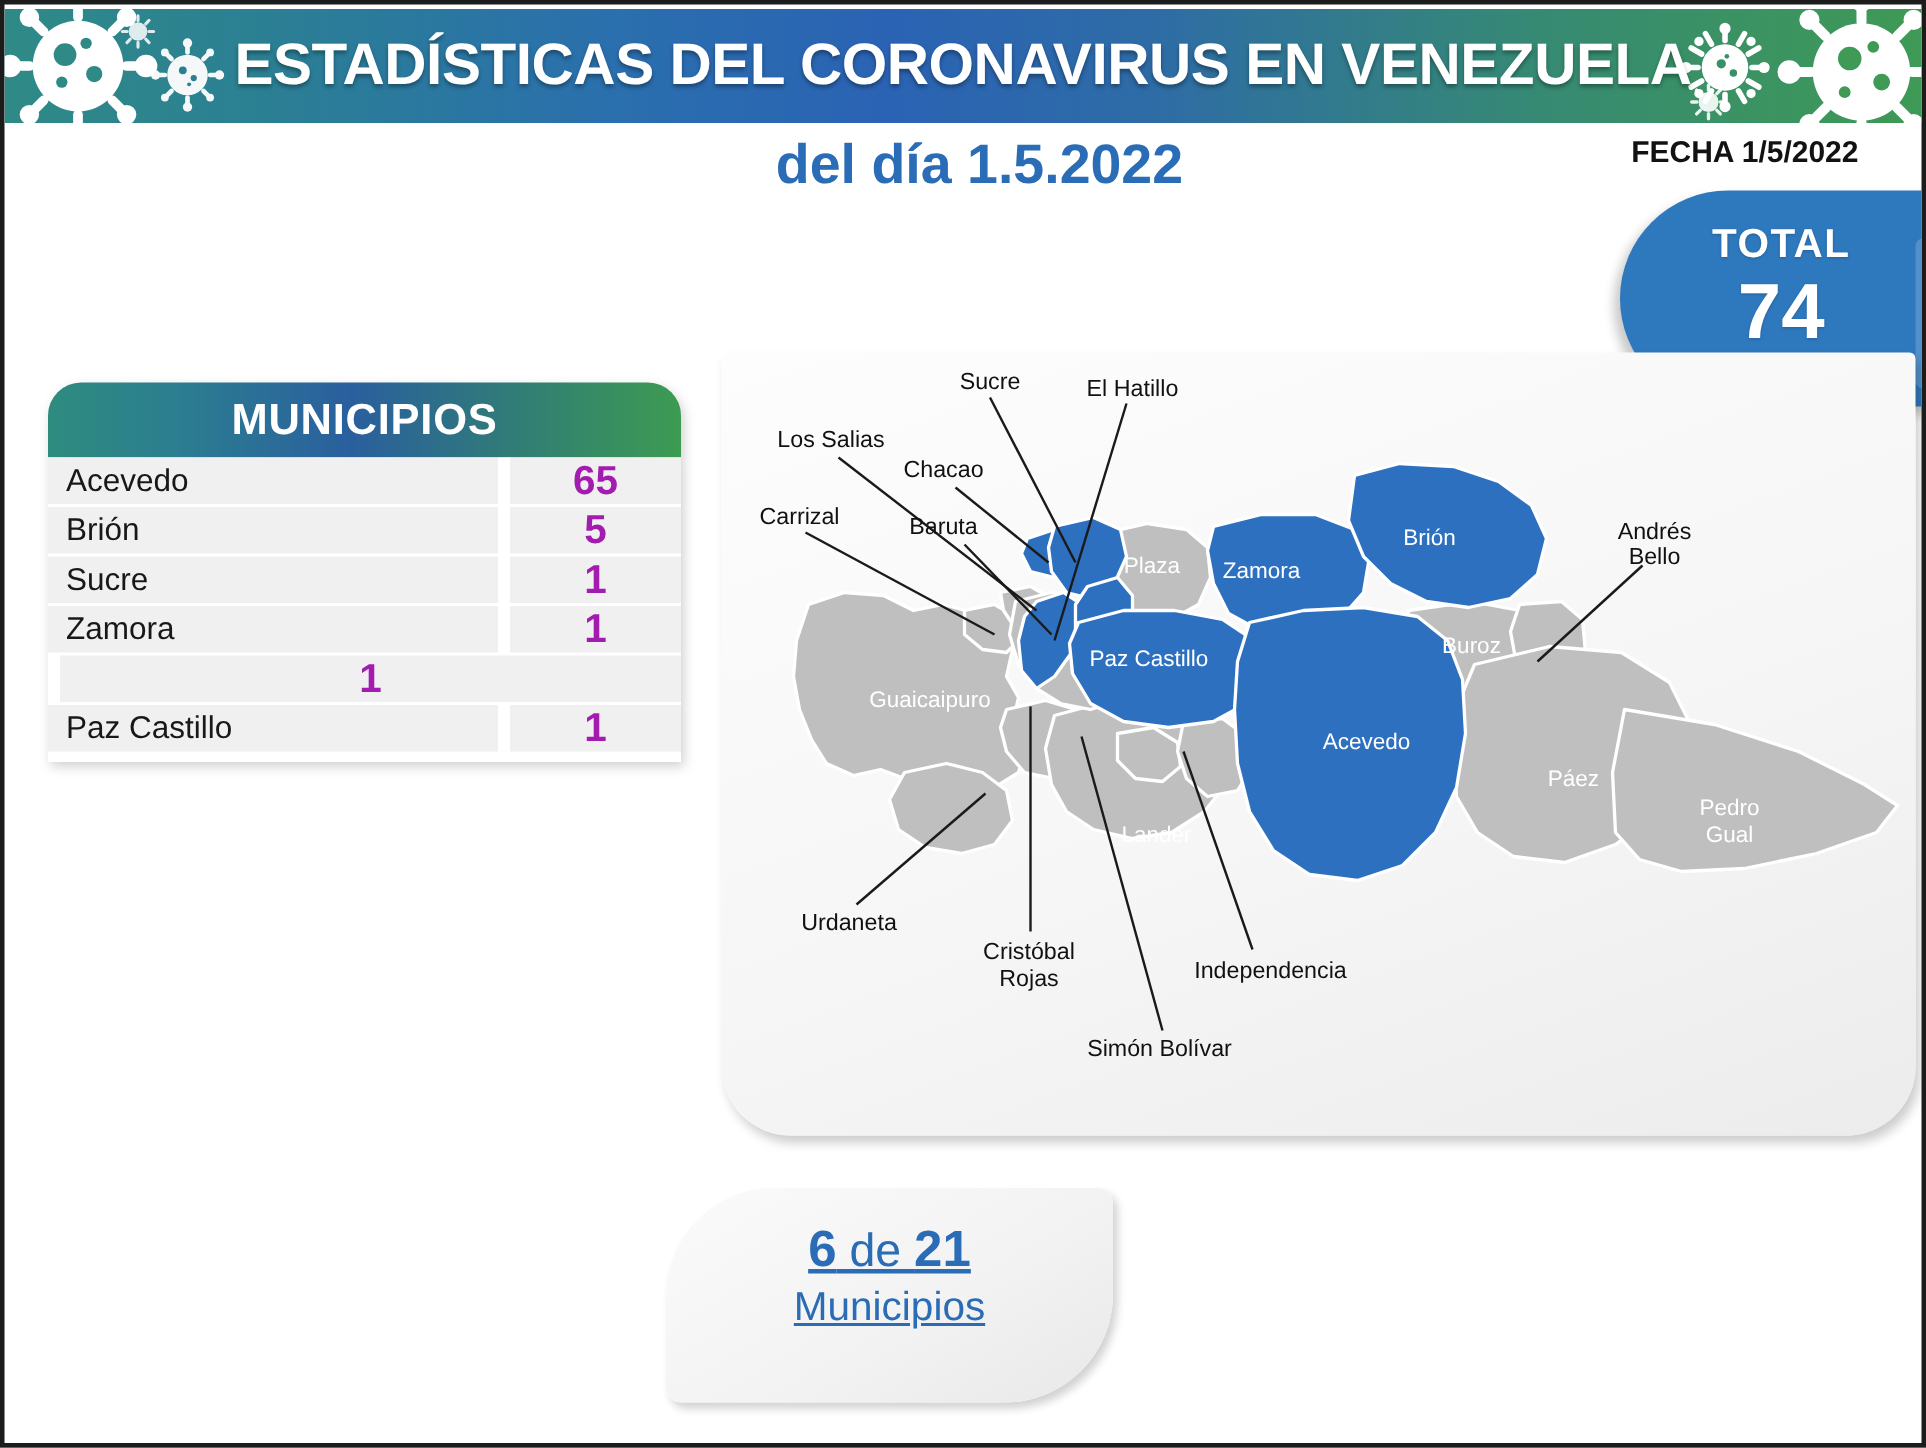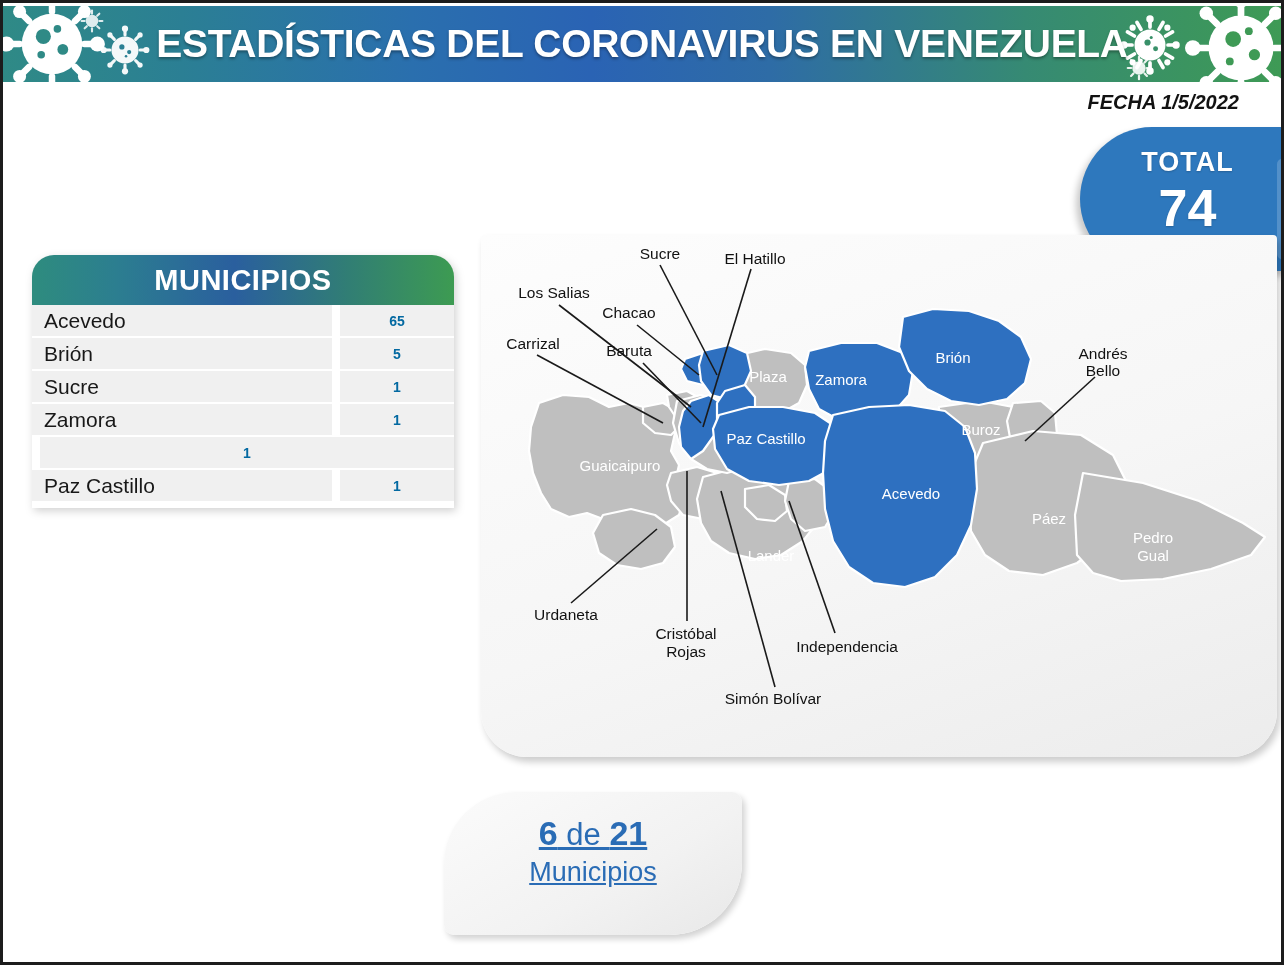--- a/index.html
+++ b/index.html
@@ -67,21 +67,20 @@
     line-height:46px;
   }
 
   
   #fecha{
     position:absolute;
     right:42px; top:88px;
     color:#121212;
     font-size:20px;
     font-weight:bold;
-    font-style:italic;
     white-space:nowrap;
   }
 
   
   #total-badge{
     position:absolute;
     left:1077px; top:124px;
     width:215px;
     height:144px;
     background:#2e78bd;
@@ -157,23 +156,23 @@
     color:#181818;
     box-sizing:border-box;
   }
   .muni-gap{flex:0 0 8px;background:#ffffff;}
   .muni-count{
     flex:1 1 auto;
     background:#f0f0f0;
     display:flex;
     align-items:center;
     justify-content:center;
-    font-size:14px;
-    font-weight:bold;
-    color:#0369a1;
+    font-size:27px;
+    font-weight:bold;
+    color:#a21caf;
   }
 
   
   #map-panel{
     position:absolute;
     left:478px; top:232px;
     width:796px;
     height:522px;
     border-radius:4px 4px 46px 46px;
     background:linear-gradient(160deg,#fdfdfd 0%,#f6f6f6 55%,#ececec 100%);
@@ -368,20 +367,21 @@
           <circle cx="57" cy="35" r="3.5"></circle>
             <circle cx="40" cy="62" r="3.5"></circle>
         </g>
       </svg>
     </div>
 
     <div id="header-title">ESTADÍSTICAS DEL CORONAVIRUS EN VENEZUELA</div>
   </div>
 
   <div id="main-title">
+    <div>del día 1.5.2022</div>
   </div>
 
   <div id="fecha">FECHA 1/5/2022</div>
 
   <div id="total-badge">
     <div id="total-label">TOTAL</div>
     <div id="total-value">74</div>
   </div>
 
   <div id="muni-table">

